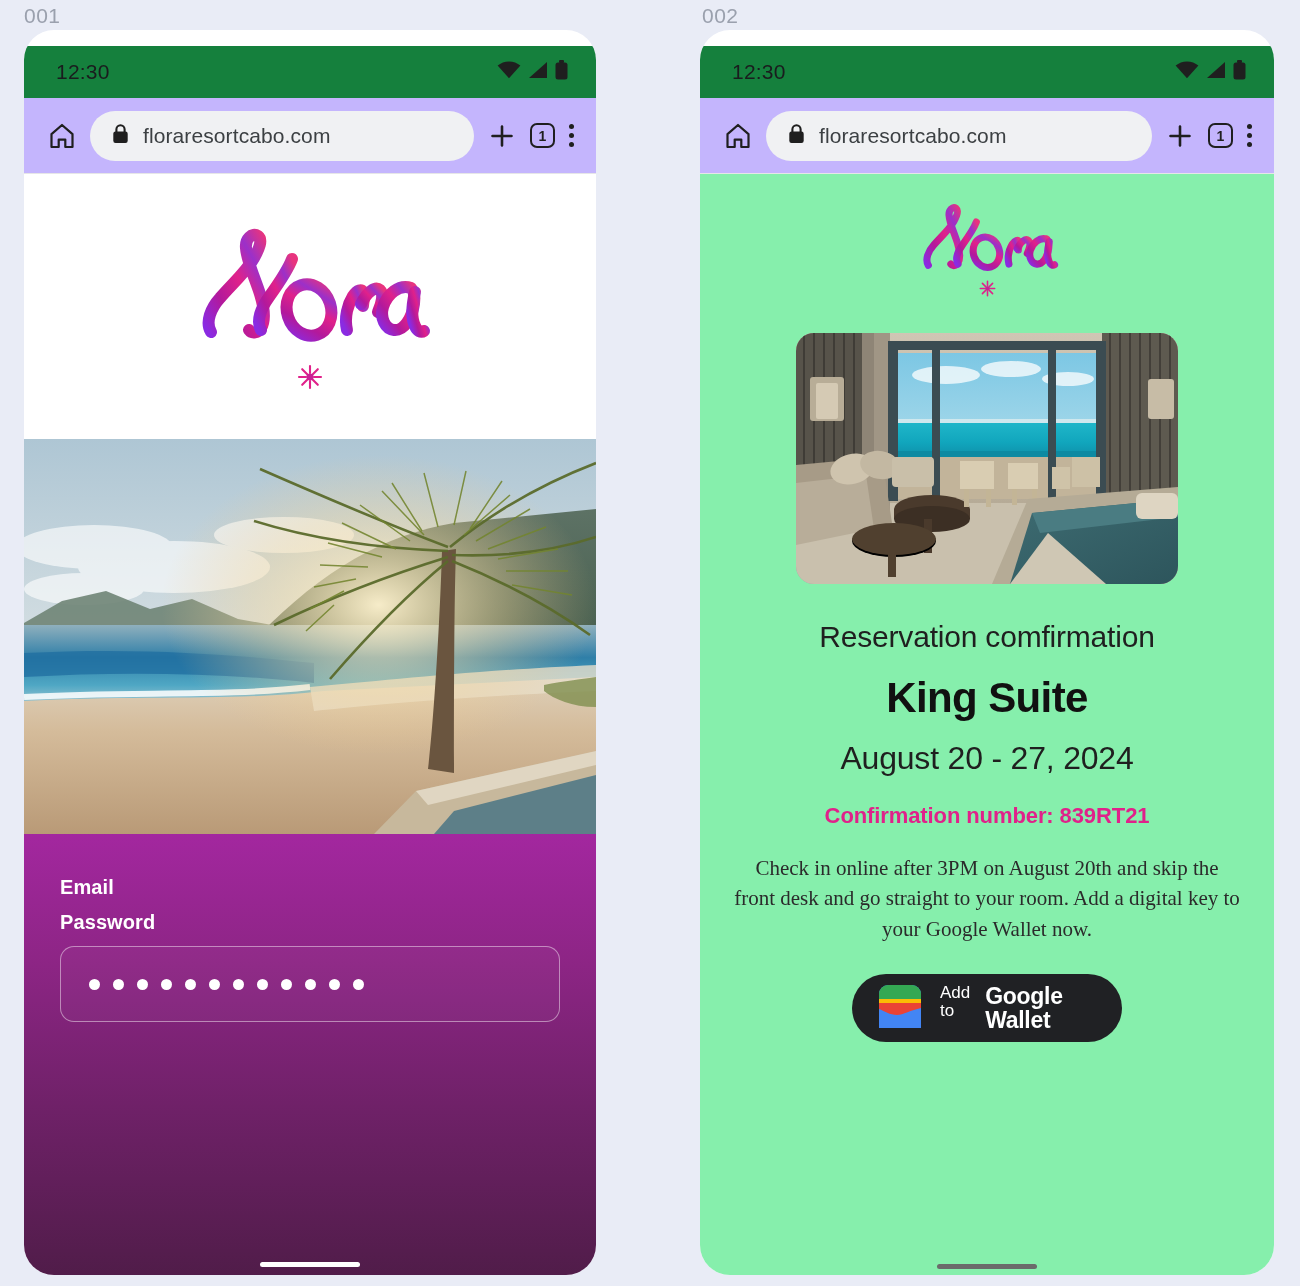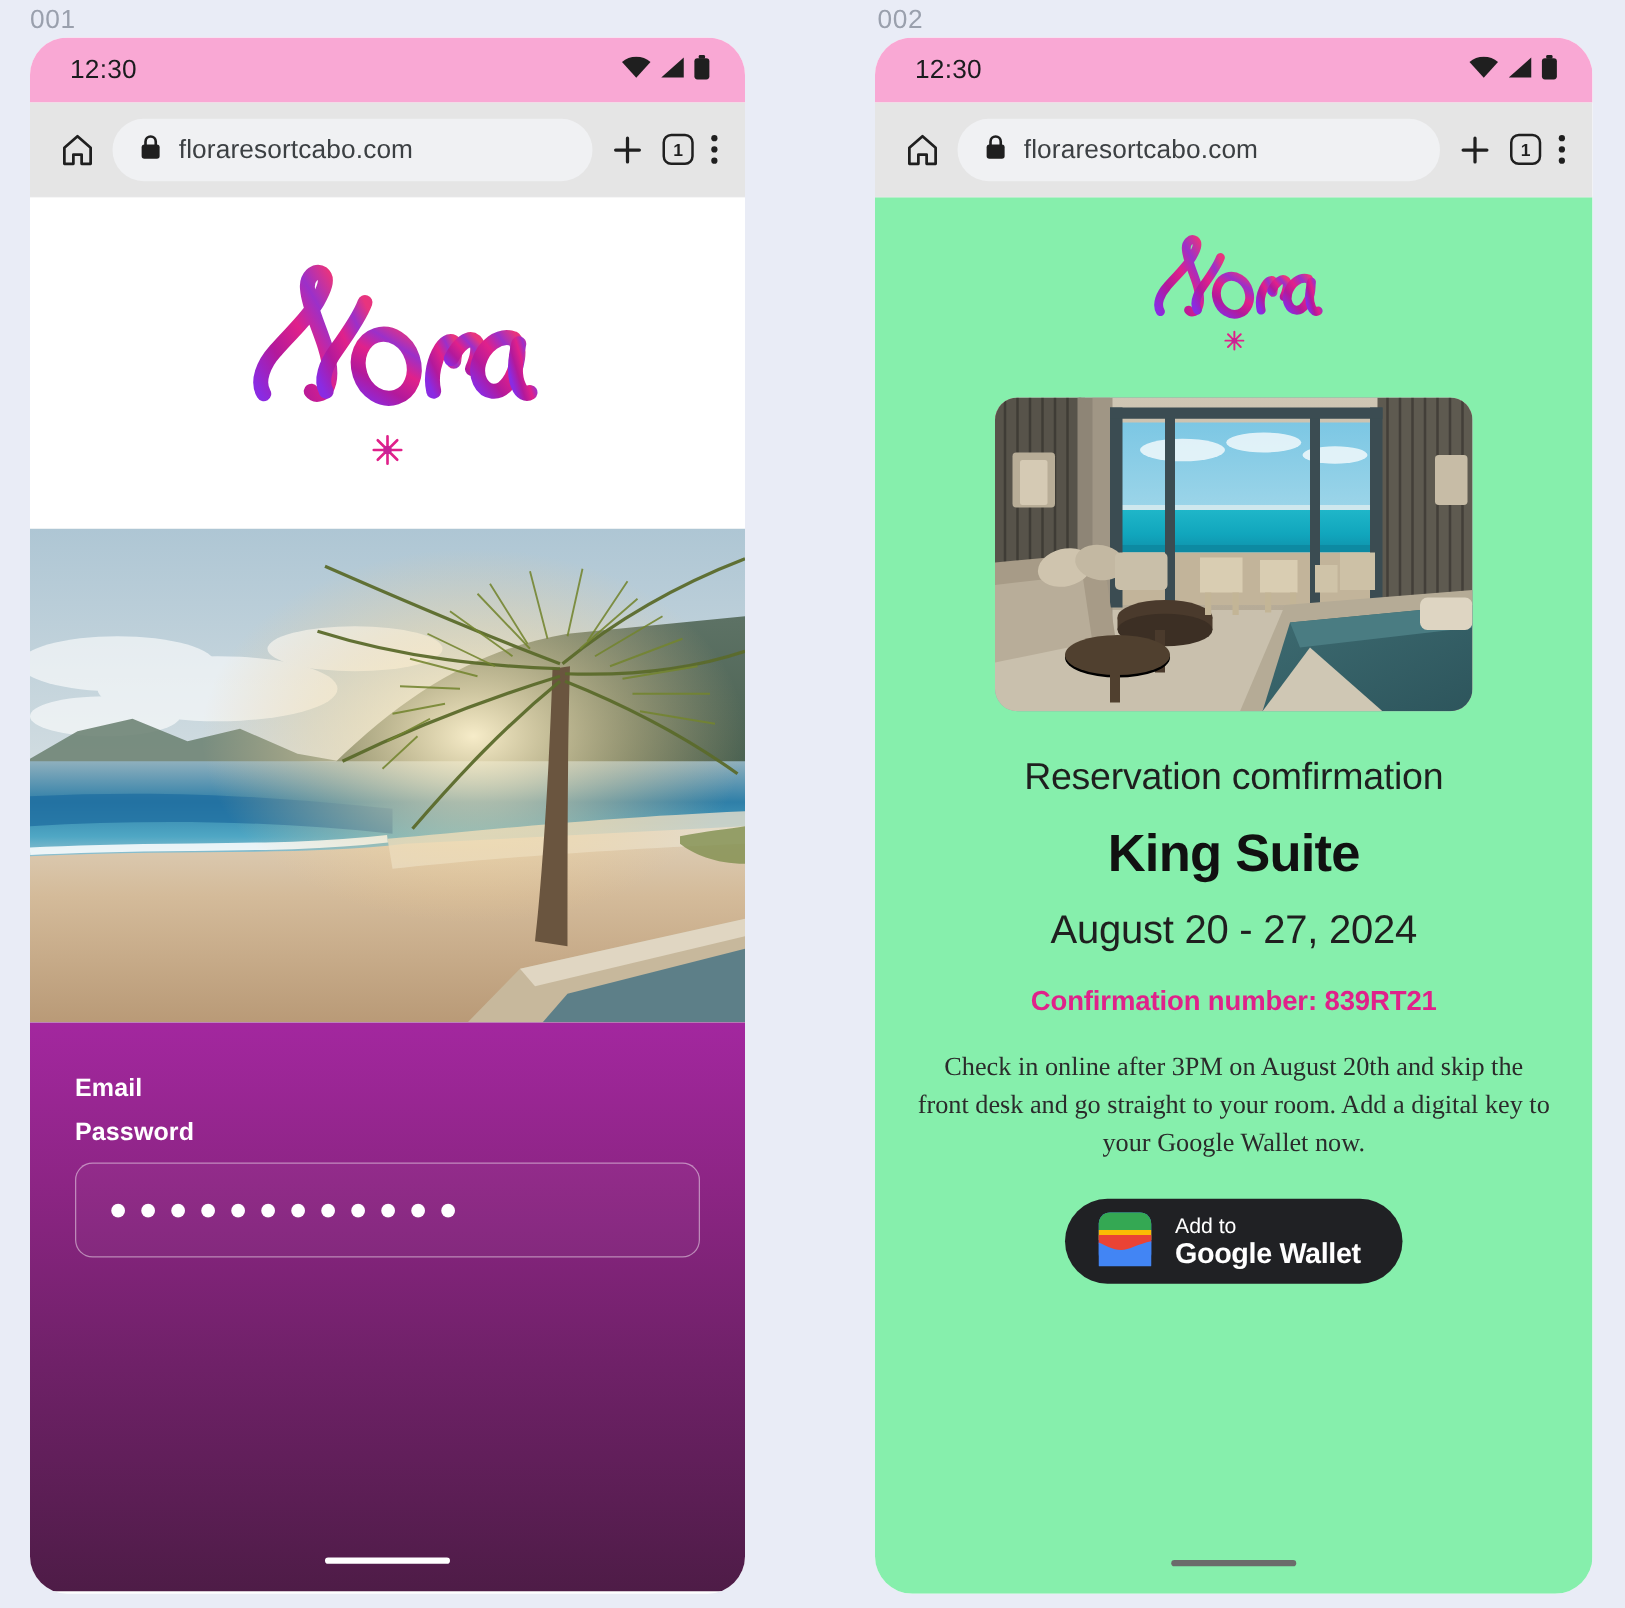--- a/index.html
+++ b/index.html
@@ -24,29 +24,30 @@
     position: absolute; background: #fff; border-radius: 30px;
     overflow: hidden;
   }
   #phone-001 { left: 24px; top: 30px; width: 572px; height: 1245px; }
   #phone-002 { left: 700px; top: 30px; width: 574px; height: 1245px; }
 
   
   .statusbar {
     height: 52px; display: flex; align-items: center;
     justify-content: space-between; padding: 0 28px 0 32px;
-    background: #f9a8d4;
+    background: #15803d;
+    margin-top: 16px;
   }
   .status-time { font-size: 21px; color: #1a1c1e; font-weight: 400; letter-spacing: .2px; }
   .status-icons { display: flex; align-items: center; gap: 7px; }
 
   
   .chrome-bar {
     height: 76px; display: flex; align-items: center;
-    padding: 0 22px 0 24px; gap: 14px; background: #e5e5e5;
+    padding: 0 22px 0 24px; gap: 14px; background: #c4b5fd;
     border-bottom: 1px solid #e6e6e8;
     justify-content: space-between;
   }
   .omnibox {
     flex: 1; height: 50px; background: #f0f1f3; border-radius: 25px;
     display: flex; align-items: center; padding: 0 22px; gap: 14px;
   }
   .omni-url { font-size: 21px; color: #3c4043; letter-spacing: .1px; }
   .chrome-icon { display: flex; align-items: center; justify-content: center; }
   .tabcount {
@@ -112,21 +113,21 @@
   .p2-sub { font-size: 30px; color: #1f1f1f; margin-top: 36px; letter-spacing: -.2px; }
   .p2-title { font-size: 42px; font-weight: 700; color: #111; margin-top: 20px; letter-spacing: -.6px; }
   .p2-dates { font-size: 32px; color: #1f1f1f; margin-top: 18px; letter-spacing: -.2px; }
   .p2-conf { font-size: 22px; font-weight: 700; color: #e0218a; margin-top: 26px; letter-spacing: -.1px; }
   .p2-body { font-size: 21px; color: #2b2b2b; line-height: 1.45; margin-top: 24px; font-family: Liberation Serif, serif; }
   .wallet-btn {
     margin: 30px auto 0 auto; width: 270px; height: 68px;
     background: #202124; border-radius: 34px; display: flex;
     align-items: center; gap: 18px; padding-left: 26px; cursor: pointer;
   }
-  .wallet-text { display: flex; flex-direction: column; line-height: 1.05; text-align: left; }
+  .wallet-text { display: flex; flex-direction: row; line-height: 1.05; text-align: left; }
   .wallet-text .t1 { color: #fff; font-size: 17px; }
   .wallet-text .t2 { color: #fff; font-size: 23px; font-weight: 700; letter-spacing: -.3px; }
 </style>
 </head>
 <body>
 
 <div class="stage">
 
   <div class="frame-label" id="label-001">001</div>
   <div class="frame-label" id="label-002">002</div>

